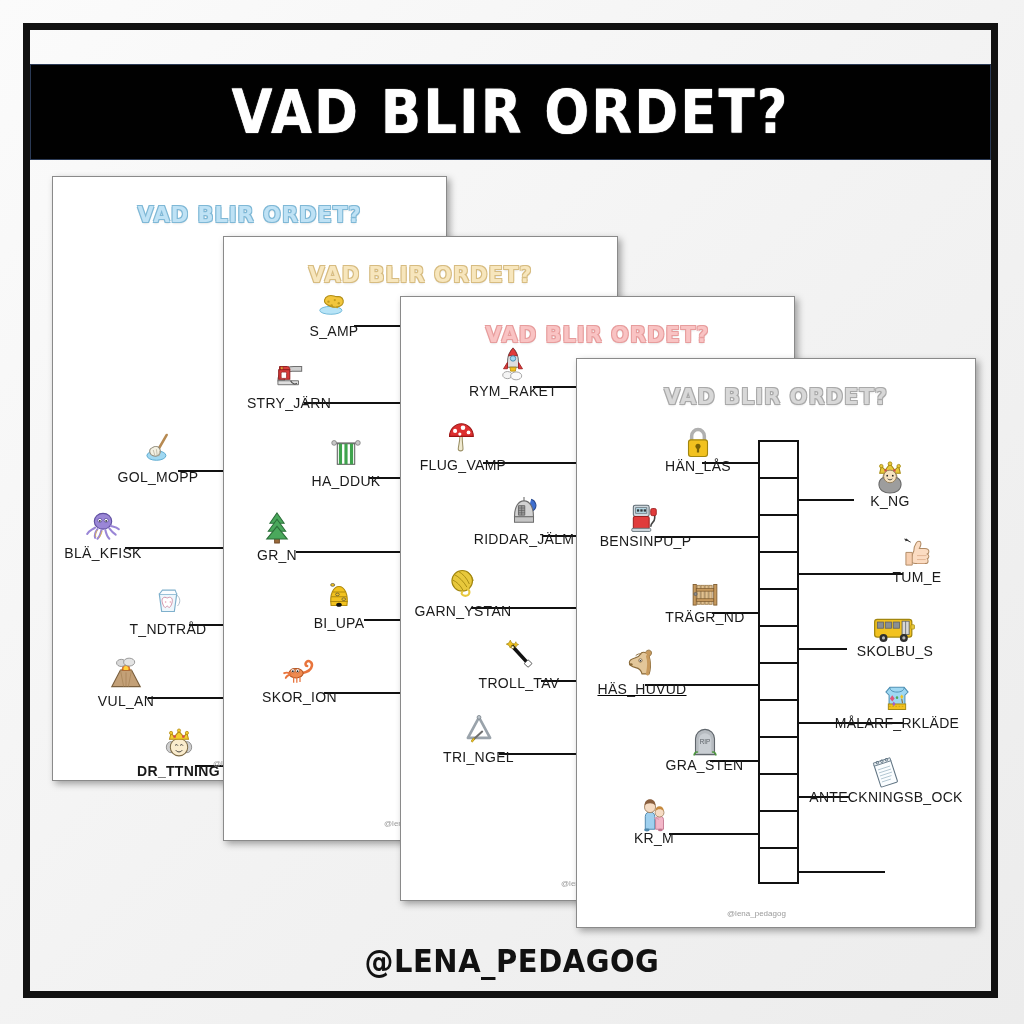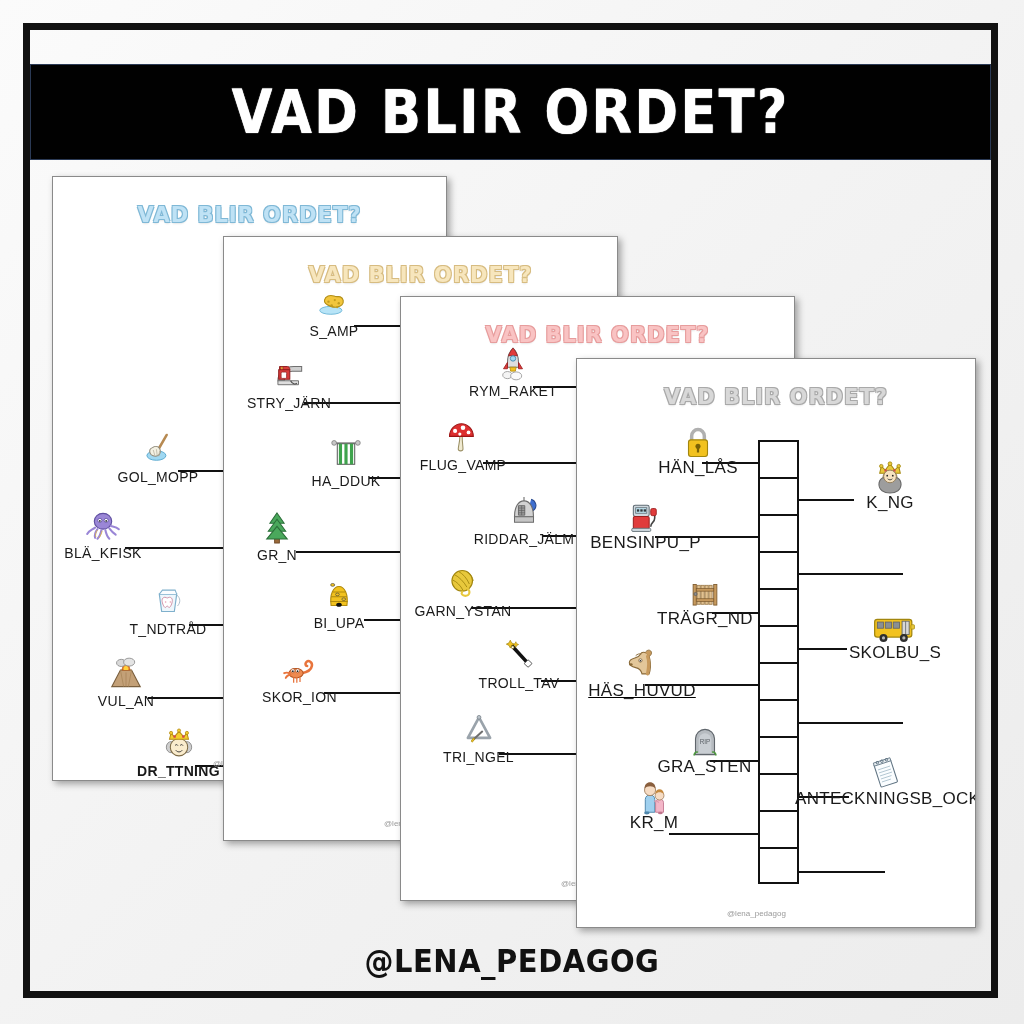--- a/index.html
+++ b/index.html
@@ -47,21 +47,21 @@
     text-shadow:-1px -1px 0 #e79d9d,1px -1px 0 #e79d9d,-1px 1px 0 #e79d9d,1px 1px 0 #e79d9d,0 2px 2px rgba(0,0,0,.10);}
   .s4 .sheet-title{top:26px;font-size:21px;color:#d8d8d8;
     text-shadow:-1px -1px 0 #a9a9a9,1px -1px 0 #a9a9a9,-1px 1px 0 #a9a9a9,1px 1px 0 #a9a9a9,0 2px 2px rgba(0,0,0,.10);}
 
   
   .item{position:absolute;text-align:center;}
   .item .pic{font-size:34px;line-height:36px;height:38px;display:block;}
   .item .cap{display:block;font-family:"Liberation Sans",sans-serif;
     font-size:14px;color:#1a1a1a;white-space:nowrap;letter-spacing:.3px;}
   .item.small .pic{font-size:30px;line-height:32px;height:34px;}
-  .item.small .cap{font-size:17px;}
+  .item.small .cap{font-size:14px;}
 
   
   .line{position:absolute;height:0;border-top:2px solid #111;}
 
   
   .boxcol{position:absolute;border:2px solid #111;box-sizing:border-box;background:#fff;}
   .boxcol .cell{border-bottom:2px solid #111;box-sizing:border-box;}
   .boxcol .cell:last-child{border-bottom:none;}
 
   .wm{position:absolute;font-size:8px;color:#9a9a9a;font-family:"Liberation Sans",sans-serif;}
@@ -452,21 +452,21 @@
             <path d="M12 40V20a12 12 0 0124 0v20z" fill="#b6bbc0" stroke="#616codfs" stroke-width="1.4"></path>
             <path d="M12 40V20a12 12 0 0124 0v20z" fill="#b6bbc0" stroke="#60666c" stroke-width="1.4"></path>
             <path d="M16 38V21a8 8 0 0116 0v17z" fill="#c9ced3"></path>
             <text x="24" y="26" font-family="Liberation Sans, sans-serif" font-size="8" fill="#5b6167" text-anchor="middle">RIP</text>
             <path d="M10 41c1-4 3-5 5-4M38 41c-1-4-3-5-5-4" fill="none" stroke="#4f9a3f" stroke-width="2"></path>
           </svg>
       </span>
       <span class="cap">GRA_STEN</span>
     </div>
 
-    <div class="item small" style="left:22px;top:420px;width:110px;">
+    <div class="item small" style="left:22px;top:437px;width:110px;">
       <span class="pic">
         <svg class="ic" viewBox="0 0 48 48">
             <path d="M13 42V26c0-4 3-6 6-6s6 2 6 6v16z" fill="#9fd0ef" stroke="#4d86ab" stroke-width="1.2"></path>
             <circle cx="19" cy="14" r="7" fill="#f6dcc4" stroke="#9c7a58" stroke-width="1.1"></circle>
             <path d="M12 12c0-5 3-8 7-8s7 3 7 8c-2-2-4-3-7-3s-5 1-7 3z" fill="#8a5f3e"></path>
             <path d="M26 42V30c0-3 2.5-5 5-5s5 2 5 5v12z" fill="#f3b6c8" stroke="#c0758d" stroke-width="1.1"></path>
             <circle cx="31" cy="21" r="5.6" fill="#f6dcc4" stroke="#9c7a58" stroke-width="1"></circle>
             <path d="M25.6 19c0-4 2.4-6 5.4-6s5.4 2 5.4 6c-1.5-1.6-3.2-2.3-5.4-2.3s-3.9.7-5.4 2.3z" fill="#c68a3f"></path>
             <path d="M24 28c3-1 5 0 6 2" fill="none" stroke="#e09aaf" stroke-width="1.4"></path>
             <ellipse cx="15" cy="43" rx="3.5" ry="1.8" fill="#4d86ab"></ellipse>
@@ -489,40 +489,68 @@
             <path d="M10 32c0-7 6-10 14-10s14 3 14 10c0 7-6 11-14 11s-14-4-14-11z" fill="#9d9d9d" stroke="#6a6a6a" stroke-width="1.3"></path>
             <circle cx="24" cy="22" r="8" fill="#f6e2c0" stroke="#8a7550" stroke-width="1.1"></circle>
             <circle cx="20.5" cy="21" r="1.1" fill="#222"></circle>
             <circle cx="27.5" cy="21" r="1.1" fill="#222"></circle>
             <path d="M21 25c1.8 1.8 4.2 1.8 6 0" fill="none" stroke="#333" stroke-width="1.1"></path>
           </svg>
       </span>
       <span class="cap">K_NG</span>
     </div>
 
+    <div class="item small" style="left:290px;top:176px;width:100px;">
+      <span class="pic">
+        <svg class="ic" viewBox="0 0 48 48">
+            <path d="M8 5l8 4" stroke="#333" stroke-width="1.2" fill="none"></path>
+            <path d="M14 7l-5 1 1-4z" fill="#333"></path>
+            <path d="M20 20c0-4 1-7 3-10 2-3 6-3 6 1 0 2-1 4-2 6h7c3 0 5 2 5 4s-2 3-2 3 2 1 2 3-2 3-2 3 1 1 1 3-2 3-4 3H22c-3 0-6-2-6-6z" fill="#fbdcc2" stroke="#b08a64" stroke-width="1.3"></path>
+            <path d="M10 22h8v16h-8z" fill="#f7cfb0" stroke="#b08a64" stroke-width="1.2" rx="2"></path>
+            <path d="M24 26h12M24 31h11M24 36h10" stroke="#d8a884" stroke-width="0.9"></path>
+          </svg>
+      </span>
+      <span class="cap">TUM_E</span>
+    </div>
 
     <div class="item small" style="left:258px;top:250px;width:120px;">
       <span class="pic">
         <svg class="ic lg" viewBox="0 0 52 40">
             <rect x="3" y="8" width="42" height="20" rx="3" fill="#f2c21f" stroke="#a2860e" stroke-width="1.4"></rect>
             <rect x="6" y="11" width="7" height="7" fill="#8a8f94" stroke="#5d6166" stroke-width="0.9"></rect>
             <rect x="15" y="11" width="7" height="7" fill="#8a8f94" stroke="#5d6166" stroke-width="0.9"></rect>
             <rect x="24" y="11" width="7" height="7" fill="#8a8f94" stroke="#5d6166" stroke-width="0.9"></rect>
             <rect x="34" y="10" width="8" height="15" fill="#d8d8d8" stroke="#5d6166" stroke-width="1"></rect>
             <line x1="38" y1="10" x2="38" y2="25" stroke="#5d6166" stroke-width="0.9"></line>
             <circle cx="13" cy="29" r="4.5" fill="#2e2e2e"></circle>
             <circle cx="13" cy="29" r="1.8" fill="#b7b7b7"></circle>
             <circle cx="36" cy="29" r="4.5" fill="#2e2e2e"></circle>
             <circle cx="36" cy="29" r="1.8" fill="#b7b7b7"></circle>
             <rect x="44" y="14" width="4" height="5" rx="1" fill="#e8c83c" stroke="#a2860e" stroke-width="0.8"></rect>
           </svg>
       </span>
       <span class="cap">SKOLBU_S</span>
     </div>
 
+    <div class="item small" style="left:240px;top:322px;width:160px;">
+      <span class="pic">
+        <svg class="ic" viewBox="0 0 48 48">
+            <path d="M15 8h18l5 6-4 4v18H14V18l-4-4z" fill="#9fd8f2" stroke="#4f90b4" stroke-width="1.3"></path>
+            <path d="M15 8c0 4 4 6 9 6s9-2 9-6" fill="none" stroke="#4f90b4" stroke-width="1.2"></path>
+            <rect x="13" y="29" width="22" height="7" fill="#f2c21f" stroke="#a2860e" stroke-width="1.1"></rect>
+            <path d="M14 32h20" stroke="#b4931a" stroke-width="0.8" stroke-dasharray="2 2"></path>
+            <path d="M18 18l3 4-3 4-3-4z" fill="#e0567a"></path>
+            <path d="M28 20l2-3 2 3-2 3z" fill="#f2c21f"></path>
+            <line x1="30" y1="23" x2="31" y2="28" stroke="#8a6a39" stroke-width="1.4"></line>
+            <path d="M20 26l2 3-2 3-2-3z" fill="#9c5fd0"></path>
+            <circle cx="24" cy="21" r="1.6" fill="#4aa85c"></circle>
+          </svg>
+      </span>
+      <span class="cap">MÅLARF_RKLÄDE</span>
+    </div>
 
     <div class="item small" style="left:218px;top:396px;width:182px;">
       <span class="pic">
         <svg class="ic" viewBox="0 0 48 48">
             <g transform="rotate(-18 24 24)">
               <rect x="13" y="8" width="22" height="30" rx="1.5" fill="#fafdff" stroke="#5f7382" stroke-width="1.3"></rect>
               <path d="M16 16h16M16 20h16M16 24h16M16 28h14M16 32h12" stroke="#9fb7c6" stroke-width="0.9"></path>
               <rect x="13" y="6" width="22" height="4" fill="#e8eef2" stroke="#5f7382" stroke-width="1"></rect>
               <circle cx="18" cy="7" r="1.6" fill="none" stroke="#5f7382" stroke-width="1.1"></circle>
               <circle cx="24" cy="7" r="1.6" fill="none" stroke="#5f7382" stroke-width="1.1"></circle>

